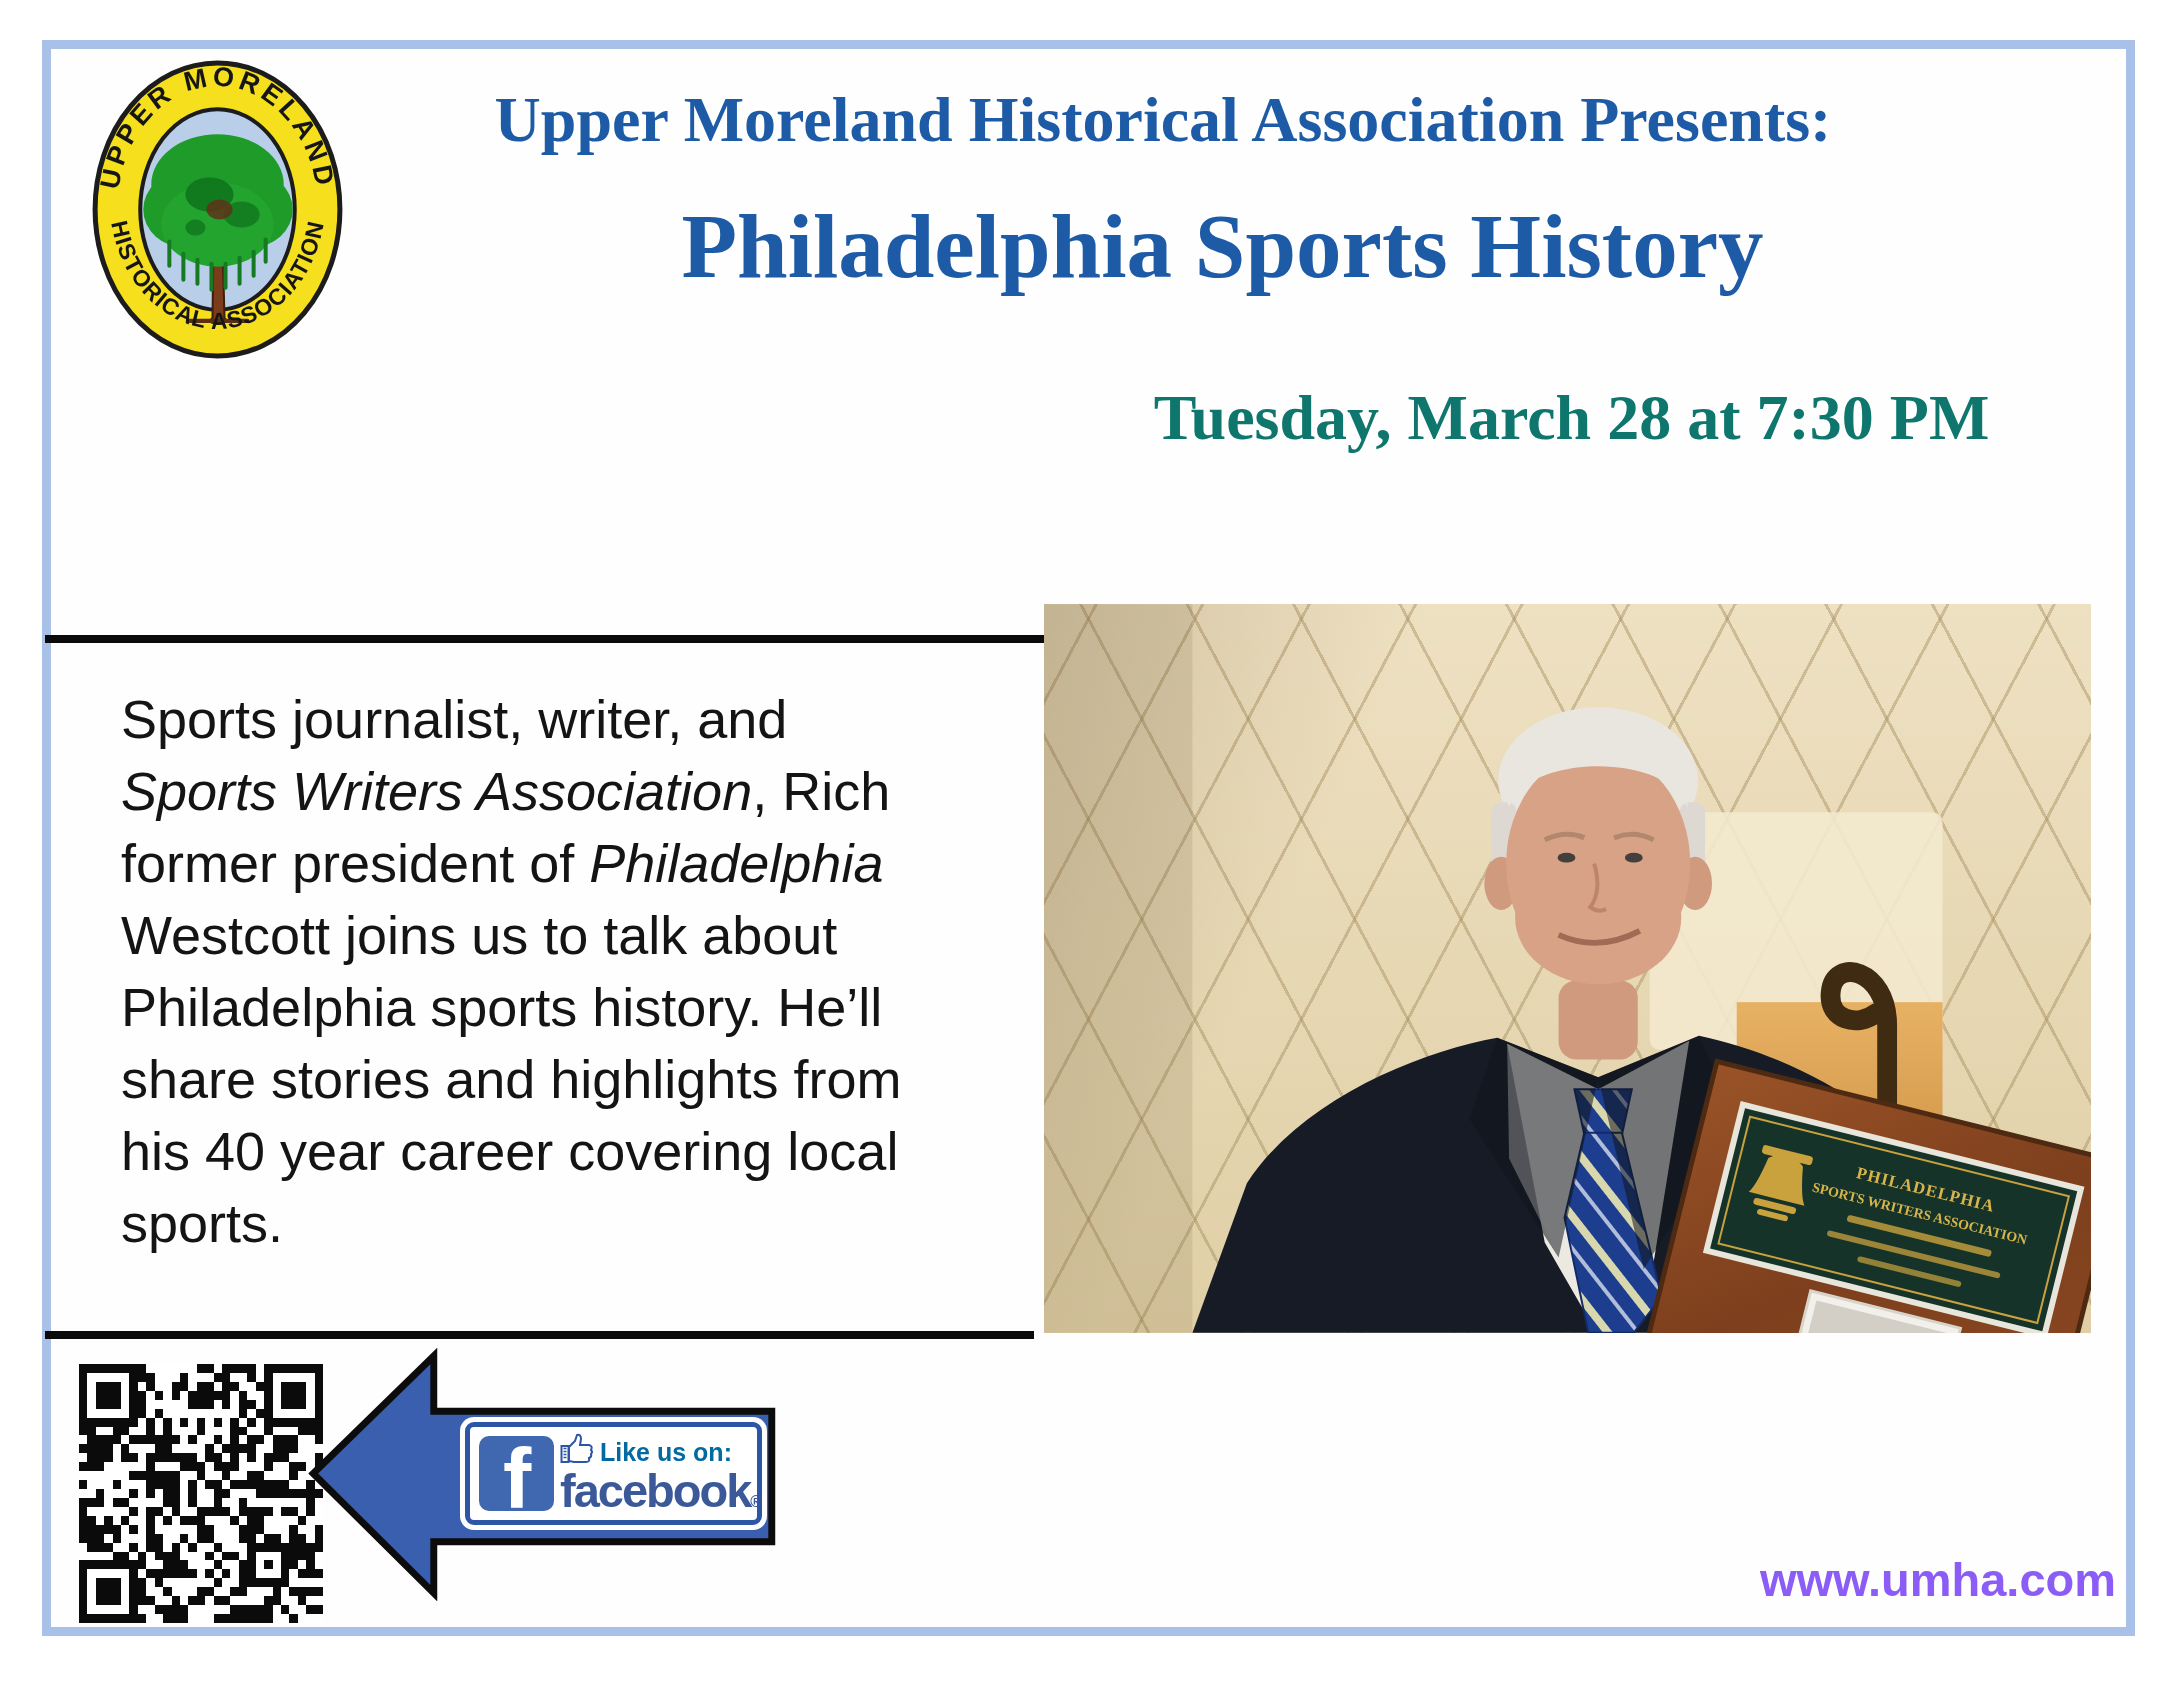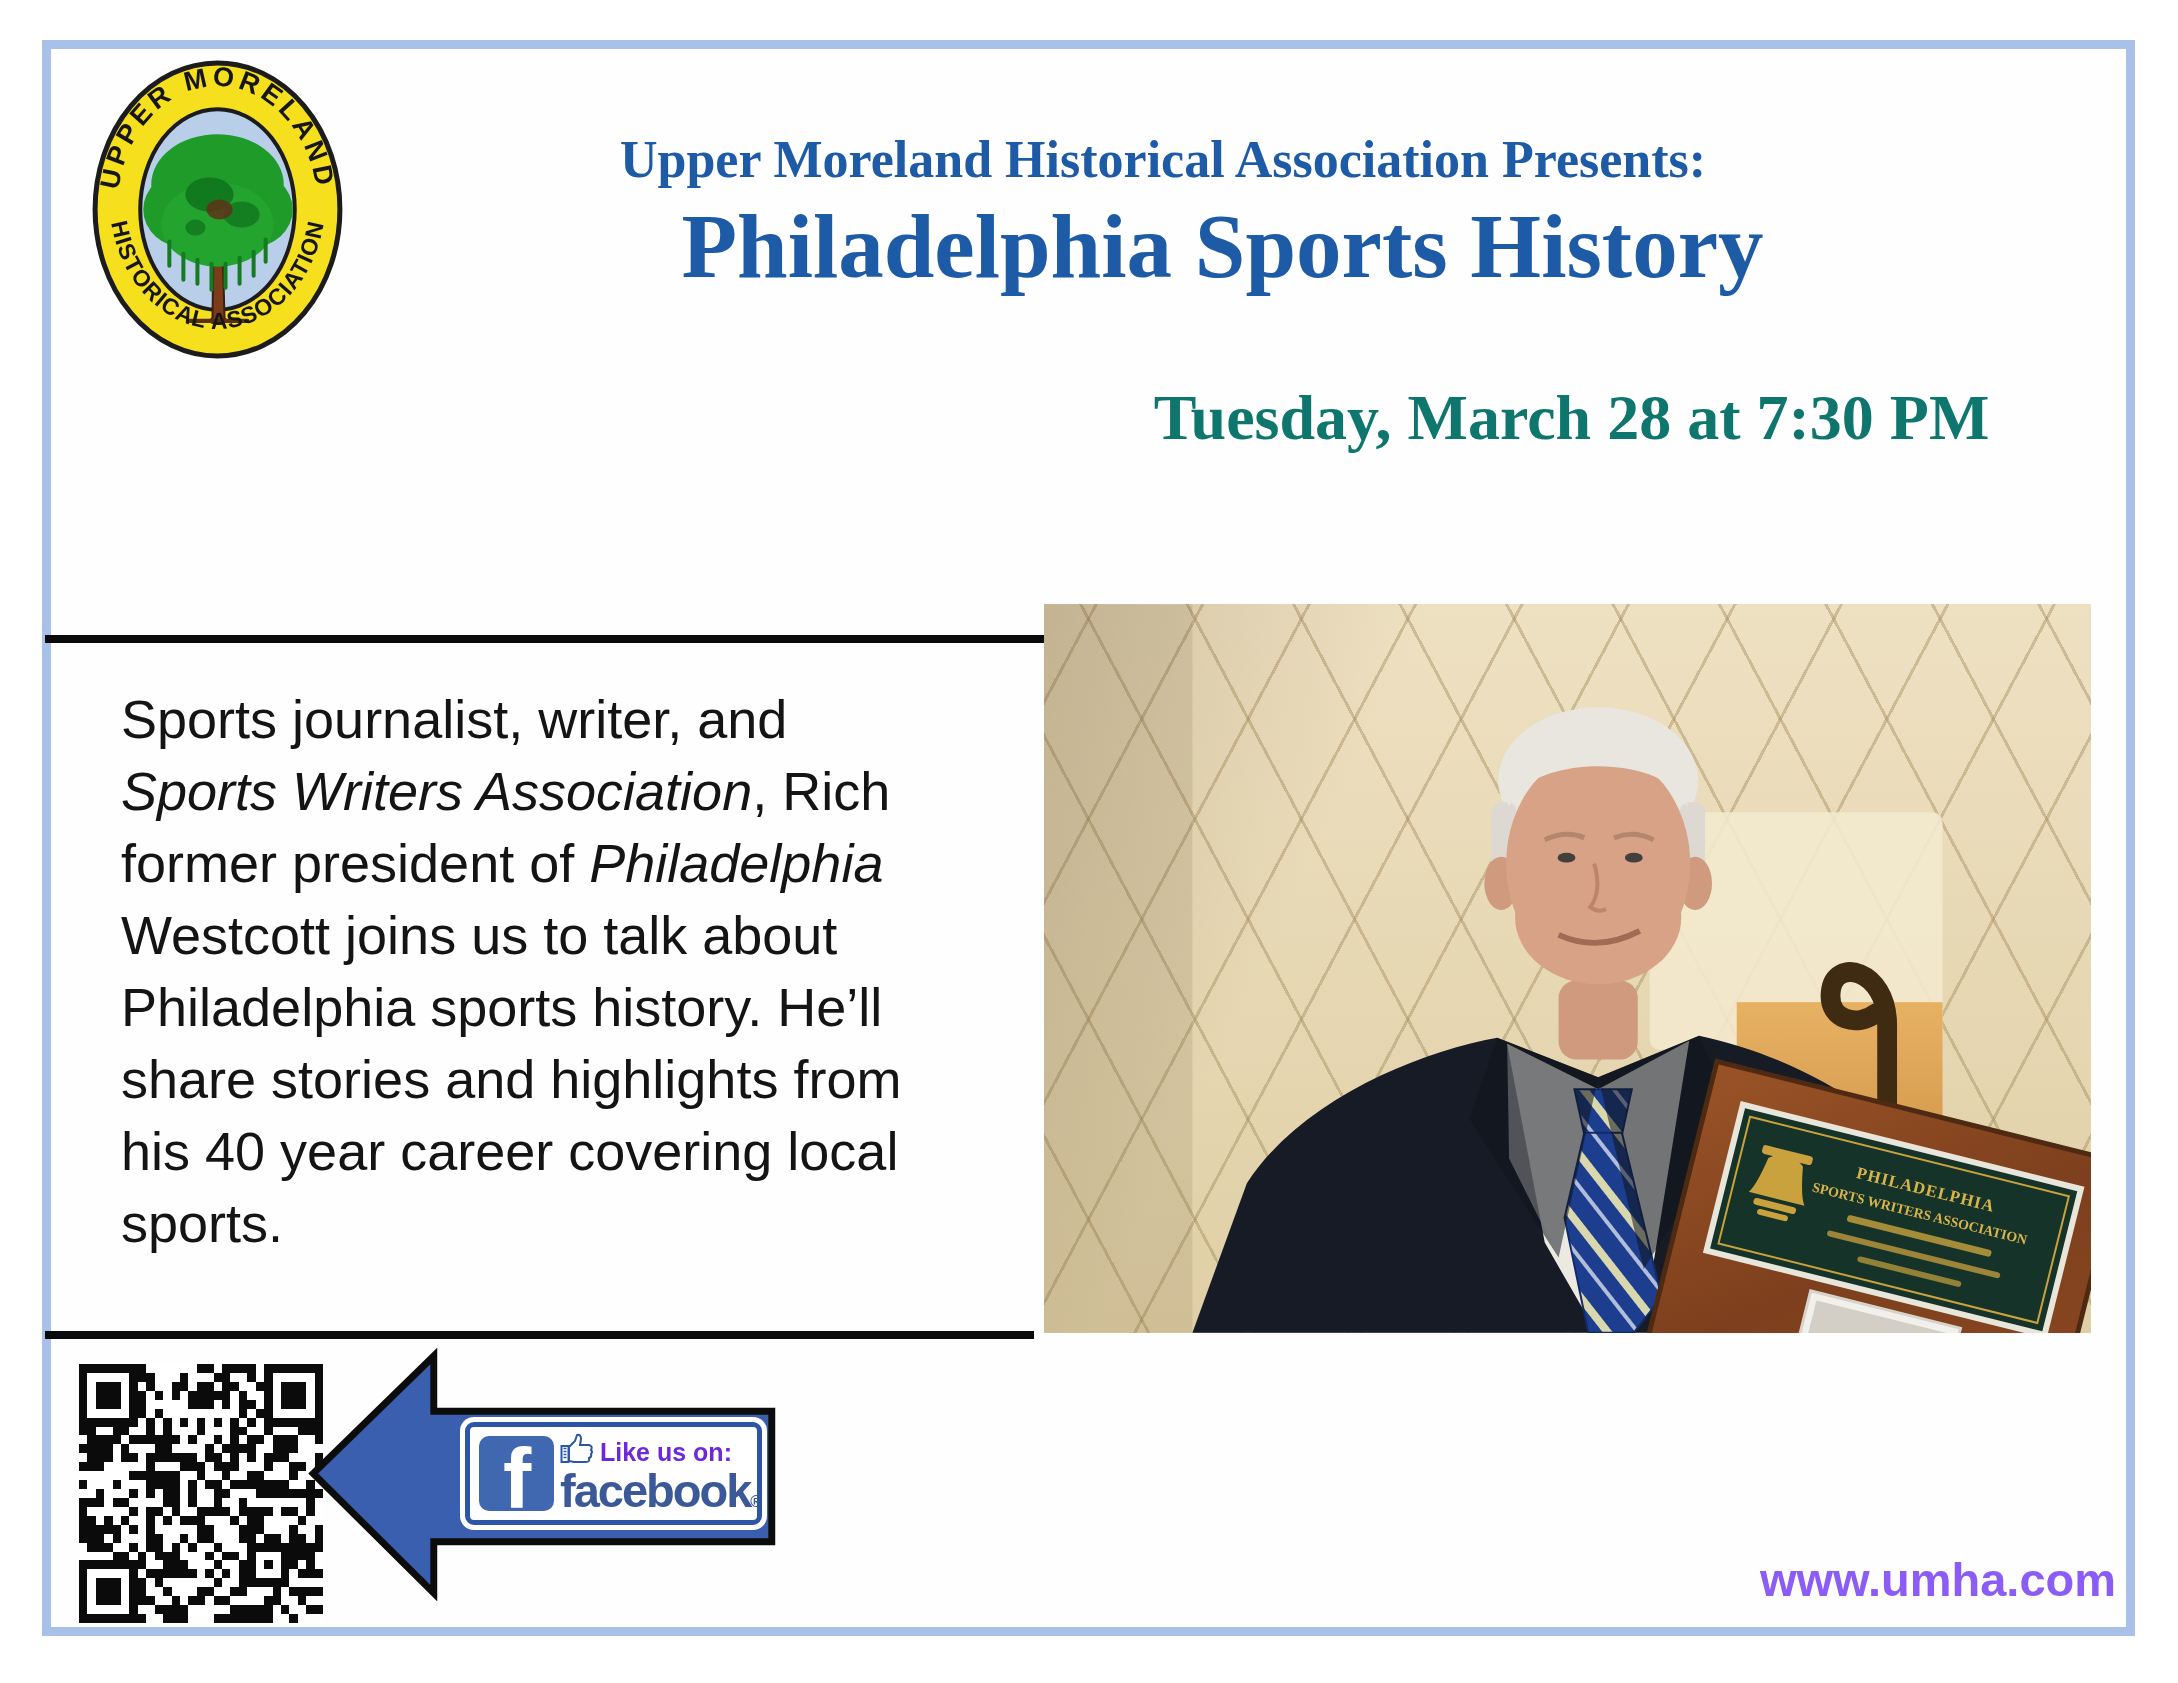--- a/index.html
+++ b/index.html
@@ -4,21 +4,21 @@
 <style>
   html,body{margin:0;padding:0;background:#fff;}
   .canvas{position:relative;width:2178px;height:1683px;background:#ffffff;overflow:hidden;
           font-family:"Liberation Serif", serif;}
   .frame{position:absolute;left:42px;top:40px;width:2093px;height:1596px;
          border:9px solid #a9c0e8;box-sizing:border-box;background:#fefefe;}
 
   
   .seal{position:absolute;left:91px;top:59px;width:253px;height:301px;}
   .presents{position:absolute;left:282px;top:83px;width:1762px;text-align:center;
-            font-size:52px;font-weight:bold;color:#1e5ba7;white-space:nowrap;margin-top:47px;}
+            font-size:64px;font-weight:bold;color:#1e5ba7;white-space:nowrap;}
   .event-title{position:absolute;left:257px;top:194px;width:1931px;text-align:center;
             font-size:91px;font-weight:bold;color:#1e5ba7;white-space:nowrap;}
   .when-where{position:absolute;left:970px;top:374px;width:1203px;text-align:center;
             font-size:64px;font-weight:bold;color:#0f766e;line-height:87px;white-space:nowrap;}
 
   
   .rule{position:absolute;background:#0a0a0a;height:8px;}
   .rule-top{left:45px;top:635px;width:999px;}
   .rule-bottom{left:45px;top:1331px;width:989px;}
 
@@ -43,21 +43,21 @@
   
   .fb-arrow{position:absolute;left:307px;top:1348px;width:470px;height:253px;}
   .fb-badge{position:absolute;left:465px;top:1422px;width:297px;height:103px;
       background:#fff;border:5px solid #2d55a5;border-radius:9px;box-sizing:border-box;
       box-shadow:0 0 0 5px #fdfdfd;display:flex;align-items:center;
       font-family:"Liberation Sans", sans-serif;}
   .fb-square{width:75px;height:75px;margin:0 6px 0 9px;background:#4068b0;border-radius:10px;
       position:relative;overflow:hidden;flex:0 0 auto;}
   .fb-square span{position:absolute;left:24px;top:-6px;color:#fff;font-weight:bold;font-size:85px;}
   .fb-right{display:flex;flex-direction:column;justify-content:center;line-height:1;}
-  .fb-row1{display:flex;align-items:flex-end;gap:6px;color:#6d28d9;font-weight:bold;font-size:25px;}
+  .fb-row1{display:flex;align-items:flex-end;gap:6px;color:#0369a1;font-weight:bold;font-size:25px;}
   .fb-row1 svg{flex:0 0 auto;}
   .fb-row2{color:#3b5998;font-weight:bold;font-size:47px;letter-spacing:-2px;margin-top:2px;}
   .fb-row2 .reg{font-size:16px;letter-spacing:0;vertical-align:baseline;}
 
   
   .website{position:absolute;left:1760px;top:1552px;font-family:"Liberation Sans", sans-serif;
       font-size:47px;font-weight:bold;color:#8b5cf6;}
 </style>
 </head>
 <body>

